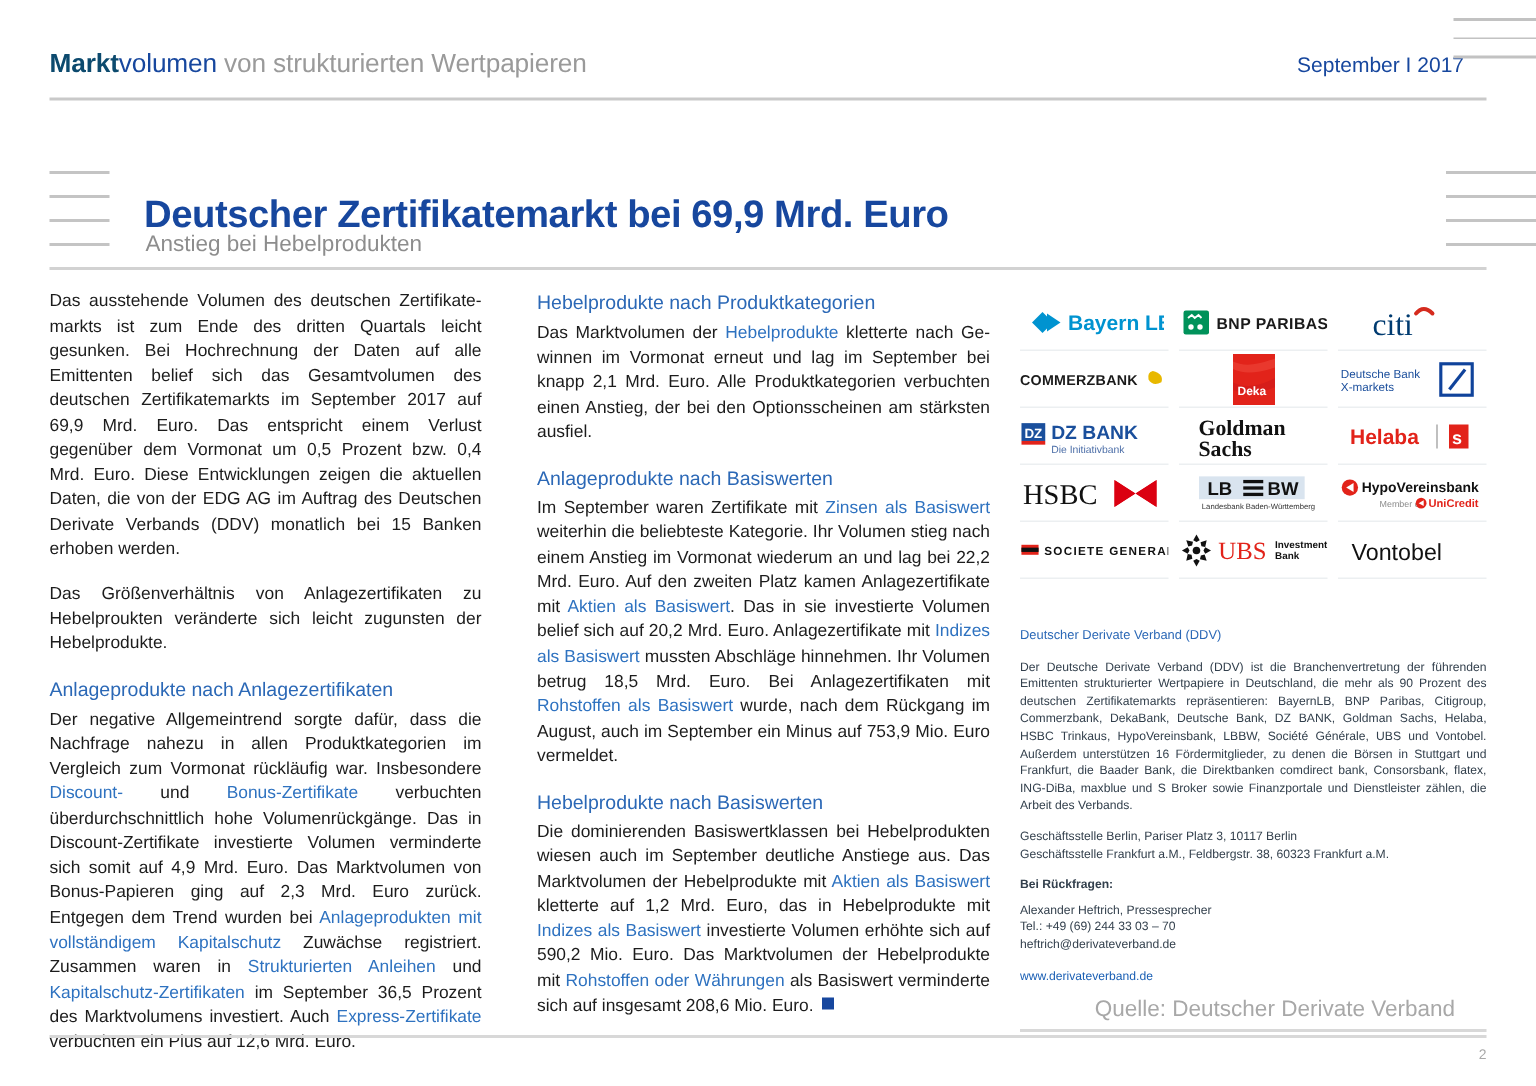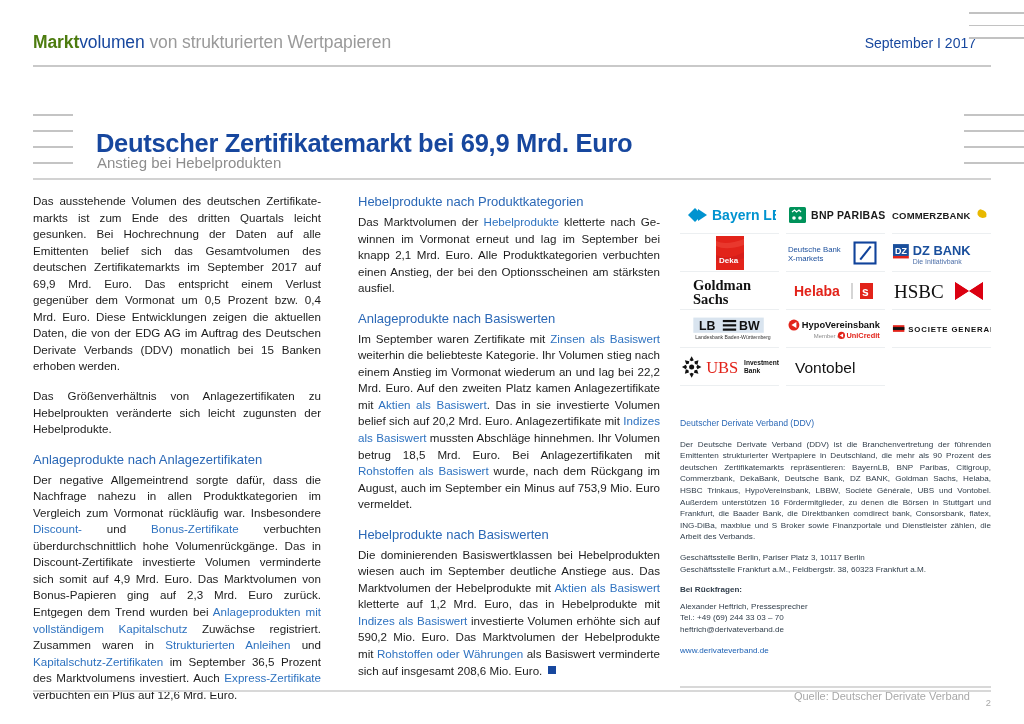--- a/index.html
+++ b/index.html
@@ -25,21 +25,21 @@
   }
   .header-title {
     position: absolute;
     left: 33px;
     top: 32px;
     font-size: 17.5px;
     letter-spacing: -0.1px;
     white-space: nowrap;
   }
   .header-title .hl-bold {
-    color: #4d7c0f;
+    color: #0c4a6e;
     font-weight: bold;
     margin-top: 40px;
   }
   .header-title .hl-light {
     color: #17479e;
     font-weight: normal;
   }
   .header-title .hl-grey {
     color: #9a9a9a;
     font-weight: normal;
@@ -214,24 +214,23 @@
     left: 33px;
     top: 690px;
     width: 958px;
     height: 1.5px;
     background: #d8d8d8;
   }
   .footer-src {
     position: absolute;
     right: 54px;
     top: 664px;
-    font-size: 11px;
+    font-size: 15px;
     color: #a8a8a8;
     white-space: nowrap;
-    margin-top: 26px;
   }
   .footer-page {
     position: absolute;
     right: 33px;
     top: 698px;
     font-size: 9.3px;
     color: #a8a8a8;
   }
 </style>
 </head>
@@ -297,20 +296,26 @@
   <div class="logo-cell">
     <svg width="98" height="22" viewBox="0 0 98 22" role="img">
       <rect x="2" y="3" width="17" height="16" rx="1.5" fill="#00925a"></rect>
       <path d="M5 8 l2.5 -2 2 2 2.5 -2 2 2" stroke="#ffffff" stroke-width="1.3" fill="none"></path>
       <circle cx="7" cy="14" r="1.8" fill="#ffffff"></circle>
       <circle cx="13" cy="14" r="1.8" fill="#ffffff"></circle>
       <text x="24" y="15" font-family="Liberation Sans, sans-serif" font-size="10.5" font-weight="bold" fill="#1a1a1a" letter-spacing="0.3">BNP PARIBAS</text>
     </svg>
   </div>
 
+  <div class="logo-cell">
+    <svg width="70" height="26" viewBox="0 0 70 26" role="img">
+      <text x="8" y="21" font-family="Liberation Serif, serif" font-size="21" fill="#003b70">citi</text>
+      <path d="M37 7 q5 -6 11 0" stroke="#d52b1e" stroke-width="2.6" fill="none" stroke-linecap="round"></path>
+    </svg>
+  </div>
 
   <div class="logo-cell">
     <svg width="104" height="20" viewBox="0 0 104 20" role="img">
       <text x="0" y="14" font-family="Liberation Sans, sans-serif" font-size="10" font-weight="bold" fill="#1a1a1a" letter-spacing="0.2">COMMERZBANK</text>
       <path d="M93 4 q8 2 6 8 q-6 3 -9 -2 q-1 -5 3 -6 z" fill="#e8b800"></path>
     </svg>
   </div>
 
   <div class="logo-cell">
     <svg width="40" height="36" viewBox="0 0 40 36" role="img">

